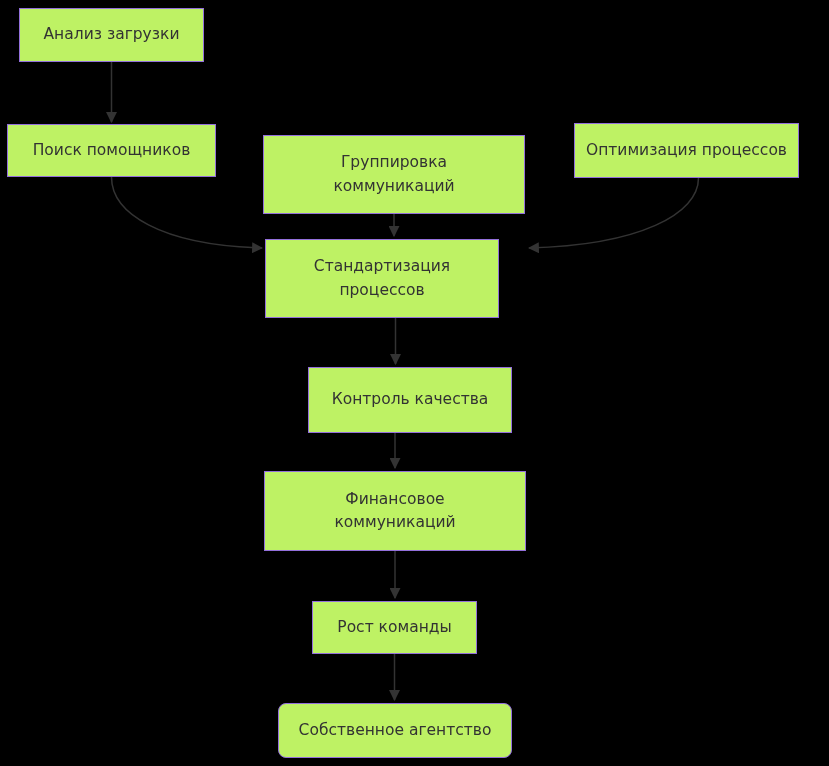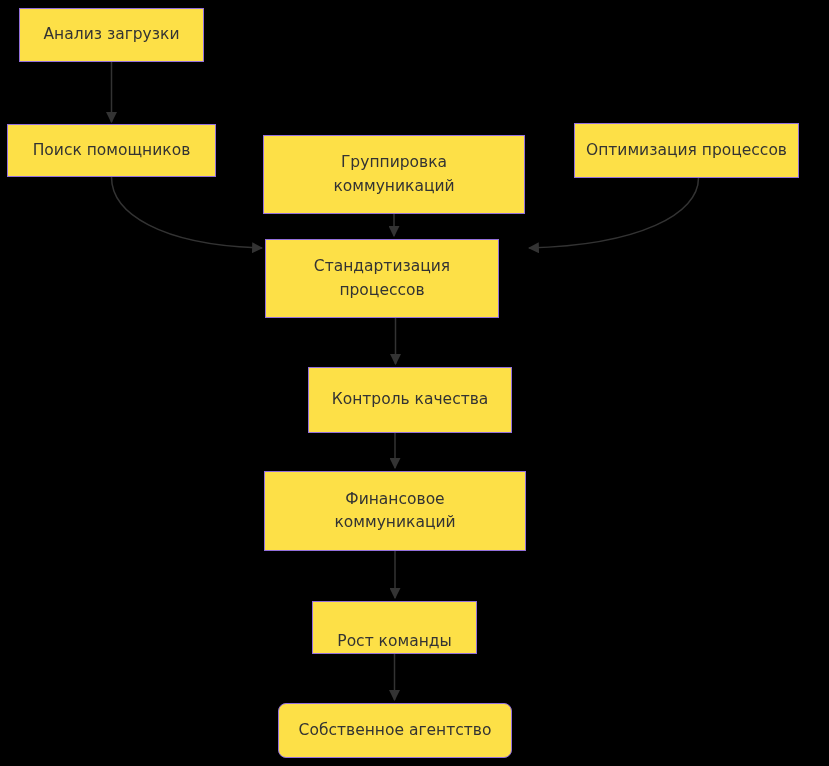--- a/index.html
+++ b/index.html
@@ -23,21 +23,21 @@
     height: 766px;
   }
   .edges path.edge {
     fill: none;
     stroke: #333333;
     stroke-width: 1.5px;
   }
   .node {
     position: absolute;
     box-sizing: border-box;
-    background: #fde047;
+    background: #bef264;
     border: 1.5px solid #9370DB;
     display: flex;
     align-items: center;
     justify-content: center;
     text-align: center;
   }
   .node-label {
     color: #333333;
     font-size: 15.5px;
     line-height: 1.5;
@@ -89,21 +89,21 @@
 
   <div class="node" style="left:308px; top:367px; width:204px; height:66px;">
     <span class="node-label">Контроль качества</span>
   </div>
 
   <div class="node" style="left:264px; top:471px; width:262px; height:80px;">
     <span class="node-label">Финансовое
 коммуникаций</span>
   </div>
 
-  <div class="node" style="left:312px; top:601px; width:165px; height:53px;align-items:flex-end;">
+  <div class="node" style="left:312px; top:601px; width:165px; height:53px;">
     <span class="node-label">Рост команды</span>
   </div>
 
   <div class="node" style="left:278px; top:703px; width:234px; height:55px;border-radius:8px;">
     <span class="node-label">Собственное агентство</span>
   </div>
 
 </div>
 
 </body></html>

